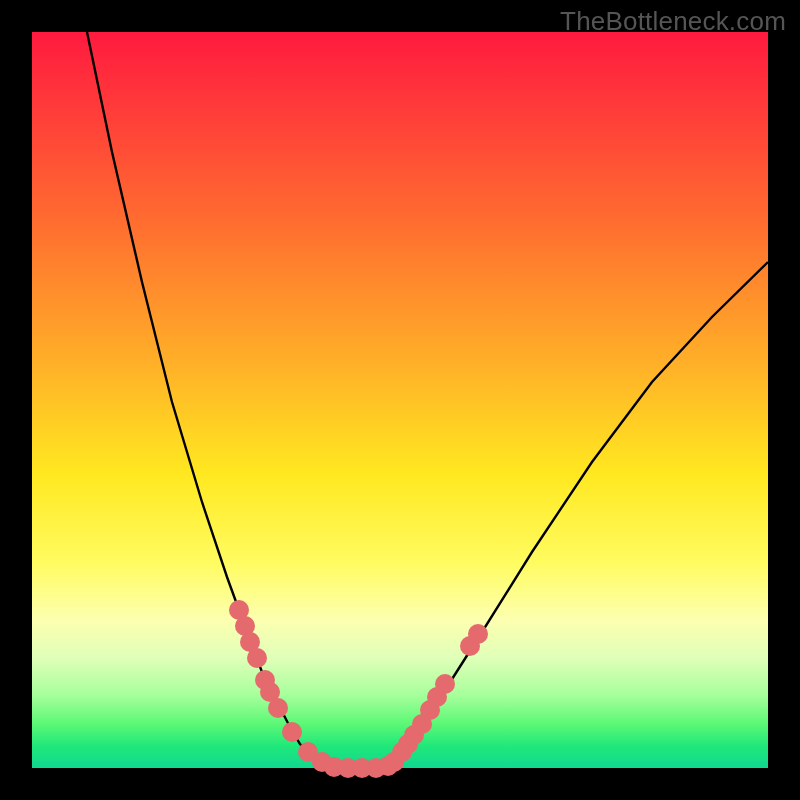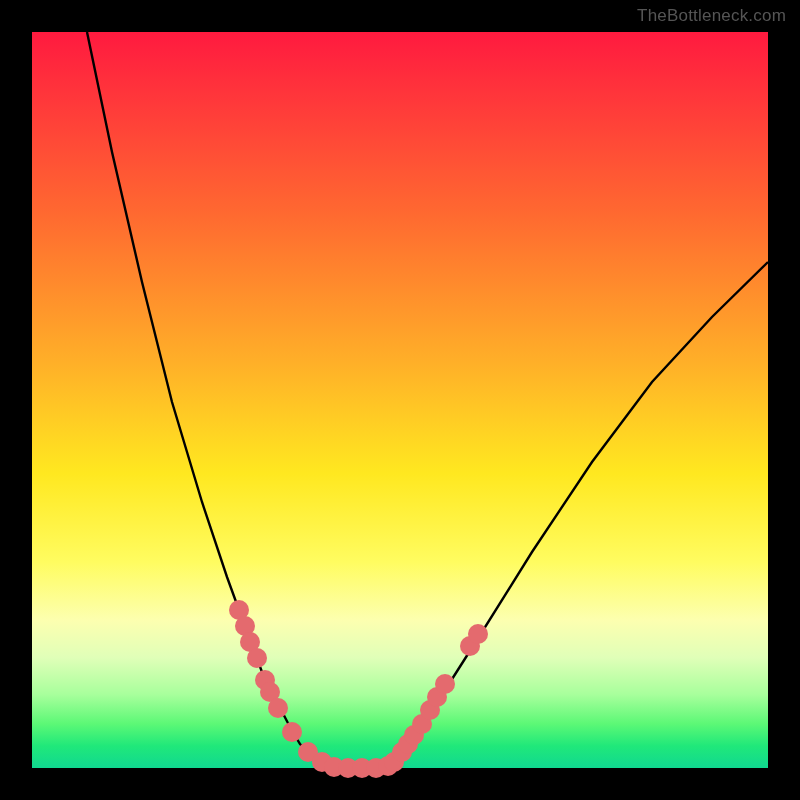--- a/index.html
+++ b/index.html
@@ -45,21 +45,21 @@
     left: 0;
     width: 736px;
     height: 736px;
     overflow: visible;
   }
   .watermark {
     position: absolute;
     top: 6px;
     right: 14px;
     color: #555;
-    font-size: 17px;
+    font-size: 26px;
     font-weight: 500;
     letter-spacing: 0.2px;
   }
 </style>
 </head>
 <body>
 
 <div class="frame">
   <div class="plot">
     <svg class="curve" viewBox="0 0 736 736" preserveAspectRatio="none">

